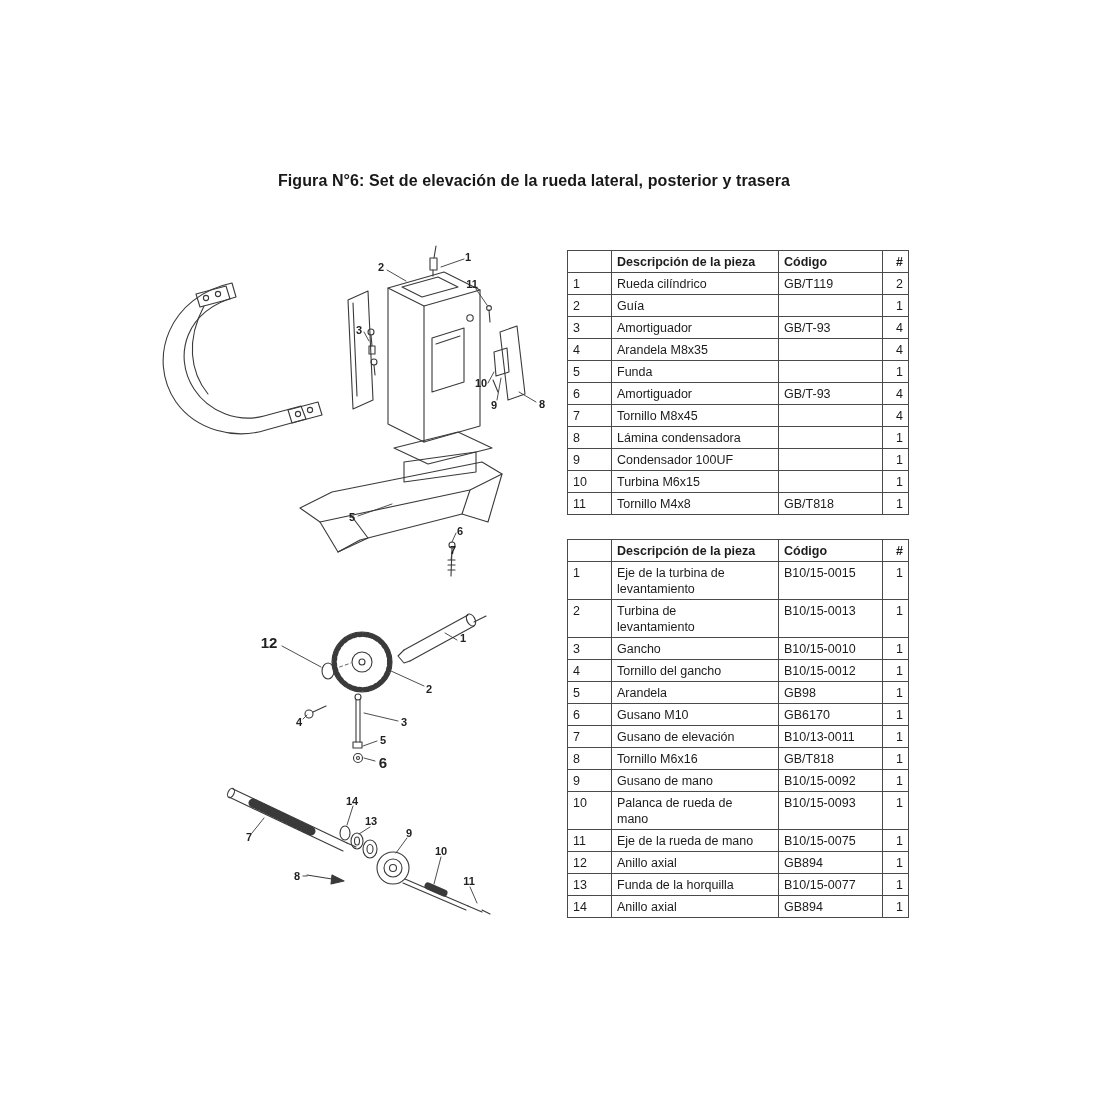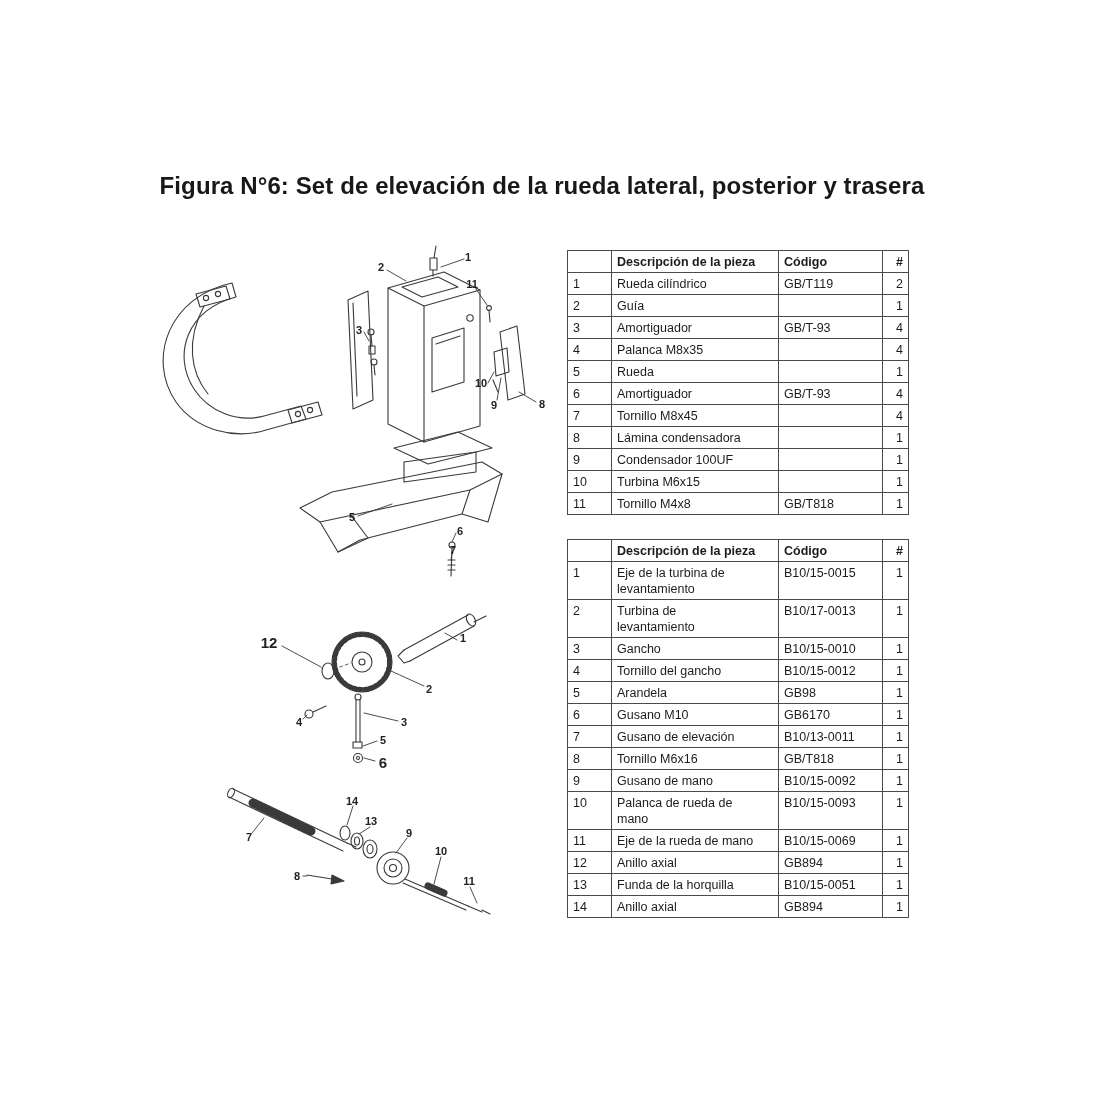--- a/index.html
+++ b/index.html
@@ -5,22 +5,22 @@
   * { margin:0; padding:0; box-sizing:border-box; }
   html,body { background:#ffffff; }
   body {
     width:1100px; height:1100px;
     font-family:"Liberation Sans", sans-serif;
     color:#1c1c1c;
   }
   .page { position:relative; width:1100px; height:1100px; background:#fff; overflow:hidden; }
 
   .title {
-    position:absolute; top:172px; left:8px; width:1068px;
-    text-align:center; font-size:24px; font-weight:bold; color:#181818;
+    position:absolute; top:172px; left:0; width:1068px;
+    text-align:center; font-size:16px; font-weight:bold; color:#181818;
     letter-spacing:0.1px;
   }
 
   svg.diagram { position:absolute; left:0; top:0; }
 
   .parts-table {
     position:absolute; border-collapse:collapse; table-layout:fixed;
     font-size:12.5px; background:#fff; color:#1c1c1c;
   }
   .parts-table.t1 { left:567px; top:250px; width:341px; }
@@ -270,27 +270,27 @@
           <td class="c3">1</td>
         </tr>
         <tr>
           <td class="c0">3</td>
           <td class="c1">Amortiguador</td>
           <td class="c2">GB/T-93</td>
           <td class="c3">4</td>
         </tr>
         <tr>
           <td class="c0">4</td>
-          <td class="c1">Palanca M8x35</td>
+          <td class="c1">Arandela M8x35</td>
           <td class="c2"></td>
           <td class="c3">4</td>
         </tr>
         <tr>
           <td class="c0">5</td>
-          <td class="c1">Rueda</td>
+          <td class="c1">Funda</td>
           <td class="c2"></td>
           <td class="c3">1</td>
         </tr>
         <tr>
           <td class="c0">6</td>
           <td class="c1">Amortiguador</td>
           <td class="c2">GB/T-93</td>
           <td class="c3">4</td>
         </tr>
         <tr>
@@ -346,21 +346,21 @@
           <td class="c0">1</td>
           <td class="c1">Eje de la turbina de
 levantamiento</td>
           <td class="c2">B10/15-0015</td>
           <td class="c3">1</td>
         </tr>
         <tr>
           <td class="c0">2</td>
           <td class="c1">Turbina de
 levantamiento</td>
-          <td class="c2">B10/17-0013</td>
+          <td class="c2">B10/15-0013</td>
           <td class="c3">1</td>
         </tr>
         <tr>
           <td class="c0">3</td>
           <td class="c1">Gancho</td>
           <td class="c2">B10/15-0010</td>
           <td class="c3">1</td>
         </tr>
         <tr>
           <td class="c0">4</td>
@@ -401,33 +401,33 @@
         <tr>
           <td class="c0">10</td>
           <td class="c1">Palanca de rueda de
 mano</td>
           <td class="c2">B10/15-0093</td>
           <td class="c3">1</td>
         </tr>
         <tr>
           <td class="c0">11</td>
           <td class="c1">Eje de la rueda de mano</td>
-          <td class="c2">B10/15-0069</td>
+          <td class="c2">B10/15-0075</td>
           <td class="c3">1</td>
         </tr>
         <tr>
           <td class="c0">12</td>
           <td class="c1">Anillo axial</td>
           <td class="c2">GB894</td>
           <td class="c3">1</td>
         </tr>
         <tr>
           <td class="c0">13</td>
           <td class="c1">Funda de la horquilla</td>
-          <td class="c2">B10/15-0051</td>
+          <td class="c2">B10/15-0077</td>
           <td class="c3">1</td>
         </tr>
         <tr>
           <td class="c0">14</td>
           <td class="c1">Anillo axial</td>
           <td class="c2">GB894</td>
           <td class="c3">1</td>
         </tr>
       </tbody>
     </table>

